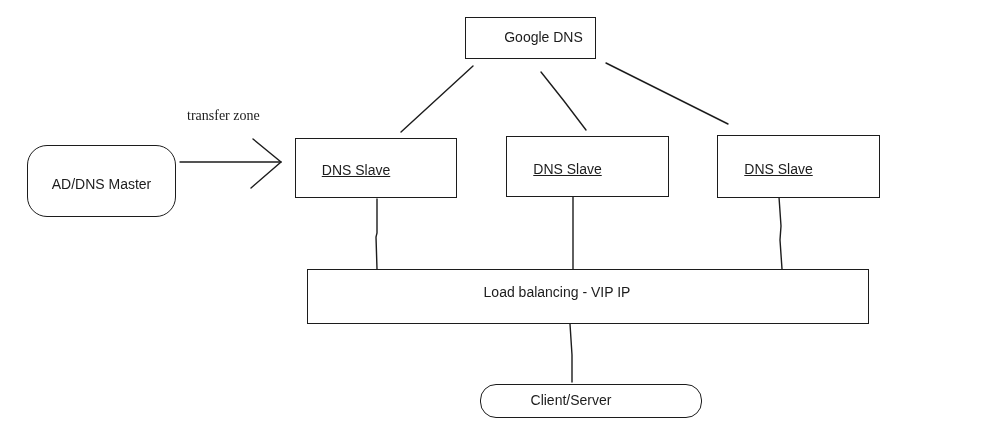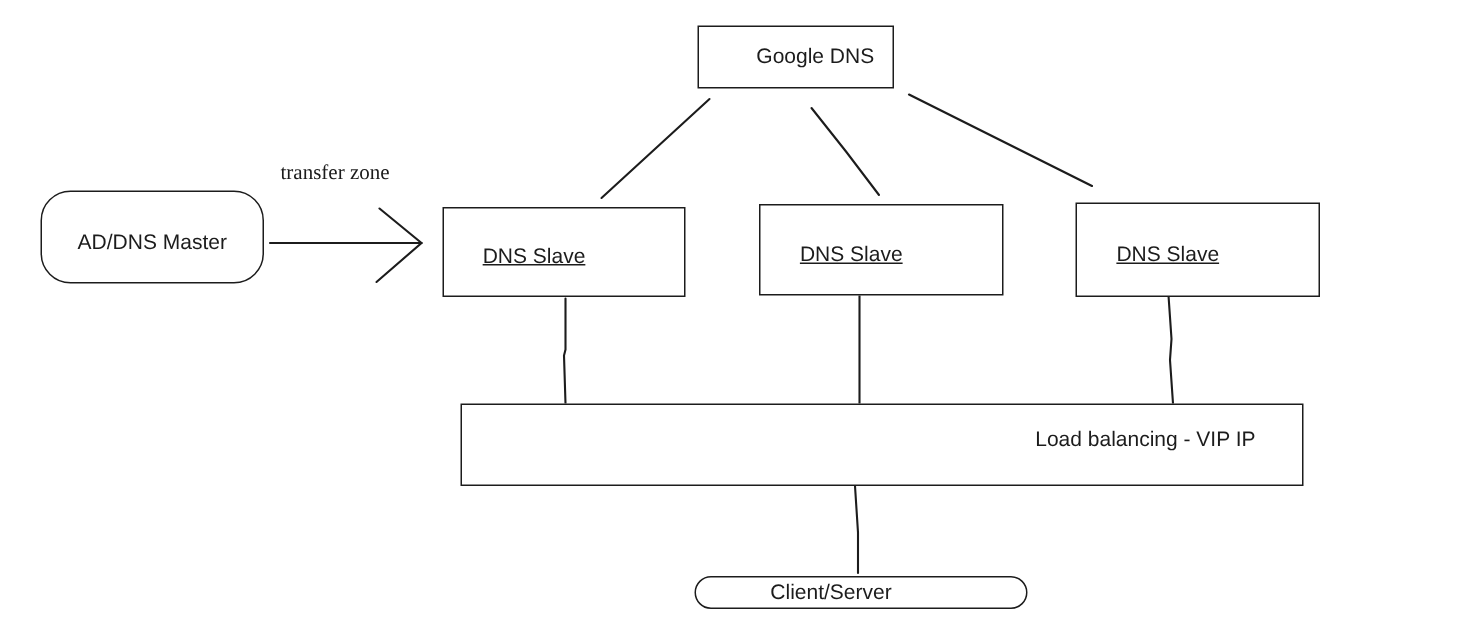--- a/index.html
+++ b/index.html
@@ -34,32 +34,32 @@
     font-size: 14px;
     line-height: 1.1;
   }
   .rect { border-radius: 0; }
   .rounded-lg { border-radius: 20px; }
   .rounded-sm { border-radius: 16px; }
 
   #node-google-dns      { left: 465px; top: 17px;  width: 131px; height: 42px; }
   #node-google-dns .lbl { transform: translateX(13px); }
 
-  #node-ad-dns-master      { left: 27px; top: 127px; width: 149px; height: 62px; }
+  #node-ad-dns-master      { left: 27px; top: 145px; width: 149px; height: 72px; }
   #node-ad-dns-master .lbl { transform: translateY(4px); }
 
   #node-dns-slave-1 { left: 295px; top: 138px; width: 162px; height: 60px; }
   #node-dns-slave-2 { left: 506px; top: 136px; width: 163px; height: 61px; }
   #node-dns-slave-3 { left: 717px; top: 135px; width: 163px; height: 63px; }
   .slave .lbl { transform: translate(-20px, 3px); text-decoration: underline; }
 
-  #node-load-balancing      { left: 307px; top: 269px; width: 562px; height: 55px; justify-content: flex-end; }
+  #node-load-balancing      { left: 307px; top: 269px; width: 562px; height: 55px; }
   #node-load-balancing .lbl { transform: translate(-31px, -4px); }
 
-  #node-client-server      { left: 463px; top: 384px; width: 222px; height: 22px; }
+  #node-client-server      { left: 480px; top: 384px; width: 222px; height: 34px; }
   #node-client-server .lbl { transform: translateX(-20px); }
 
   #edge-label-transfer-zone {
     position: absolute;
     left: 187px;
     top: 108px;
     font-size: 14px;
     white-space: nowrap;
     font-family: Liberation Serif, serif;
   }

